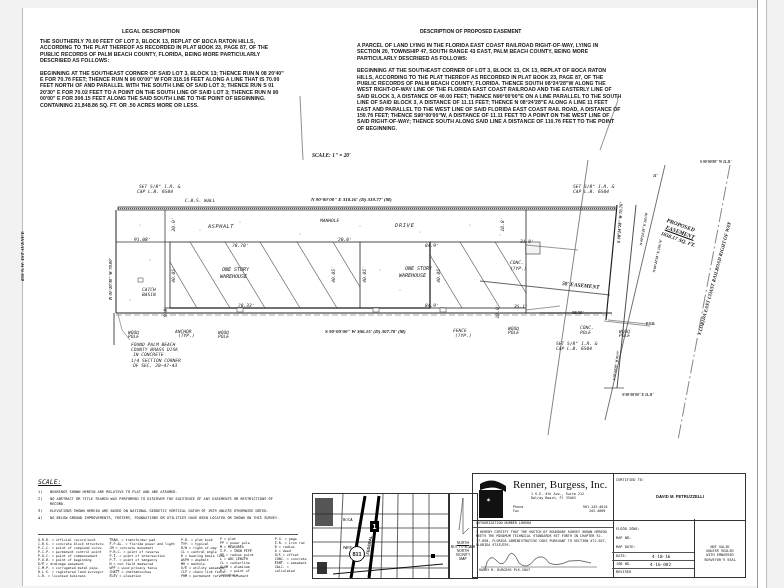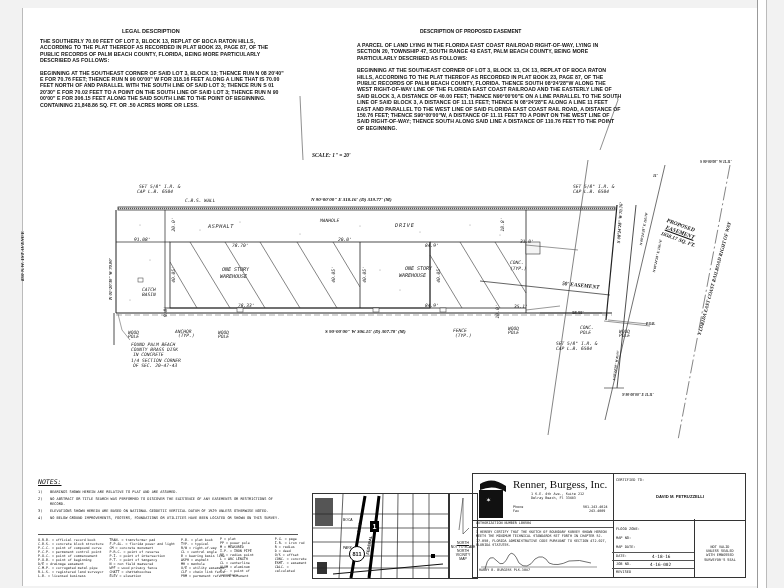--- a/index.html
+++ b/index.html
@@ -205,21 +205,21 @@
 <div class="hand" style="left:178px;top:333px;">(TYP.)</div>
 <div class="hand" style="left:453px;top:328px;">FENCE</div>
 <div class="hand" style="left:455px;top:333px;">(TYP.)</div>
 <div class="hand" style="left:131px;top:342px;">FOUND PALM BEACH</div>
 <div class="hand" style="left:131px;top:347px;">COUNTY BRASS DISK</div>
 <div class="hand" style="left:133px;top:352px;">IN CONCRETE</div>
 <div class="hand" style="left:131px;top:358px;">1/4 SECTION CORNER</div>
 <div class="hand" style="left:133px;top:363px;">OF SEC. 20-47-43</div>
 
 <div class="notes">
-  <div class="notes-title">NOTES:</div>
+  <div class="notes-title">SCALE:</div>
   <div class="note">
       <span class="n">1)</span>
       <span>BEARINGS SHOWN HEREIN ARE RELATIVE TO PLAT AND ARE ASSUMED.</span>
     </div>
   <div class="note">
       <span class="n">2)</span>
       <span>NO ABSTRACT OR TITLE SEARCH WAS PERFORMED TO DISCOVER THE EXISTENCE OF ANY EASEMENTS OR RESTRICTIONS OF RECORD.</span>
     </div>
   <div class="note">
       <span class="n">3)</span>

